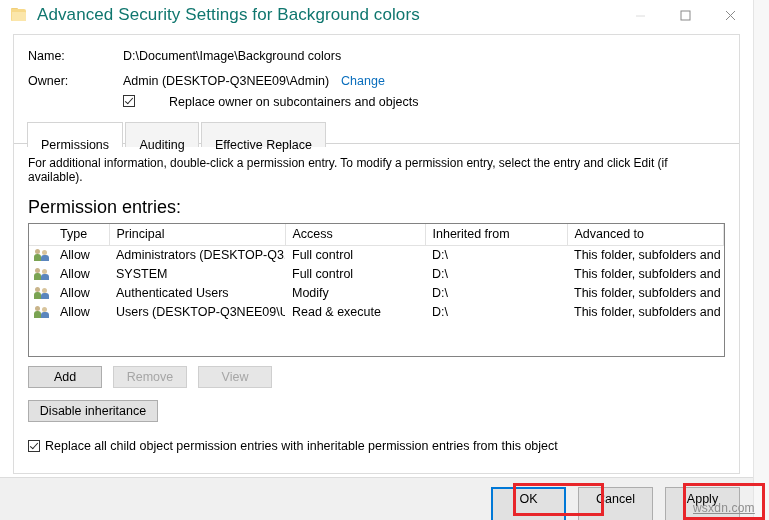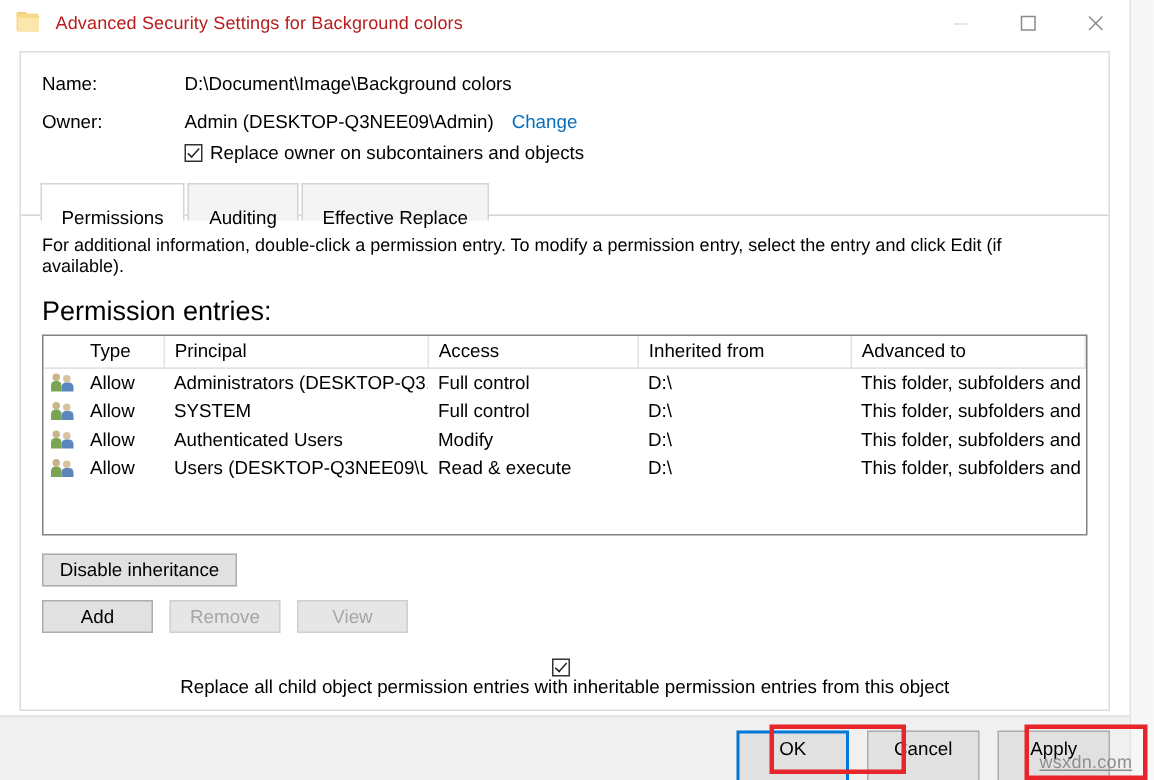--- a/index.html
+++ b/index.html
@@ -59,22 +59,22 @@
     border-radius: 1px 1px 0 0;
   }
   .title-folder-icon .f-front {
     position: absolute;
     left: 1px; top: 4px;
     width: 14px; height: 9px;
     background: #fbe6ab;
     border-radius: 0 1px 1px 1px;
   }
   .title-text {
-    font-size: 12px;
-    color: #b91c1c;
+    font-size: 17px;
+    color: #0f766e;
     letter-spacing: 0.1px;
     white-space: nowrap;
   }
   .win-buttons {
     position: absolute;
     right: 0;
     top: 0;
     display: flex;
     height: 30px;
   }
@@ -117,24 +117,24 @@
   .info-value {
     color: #000;
   }
   .link {
     color: #0a6ebd;
     margin-left: 12px;
     cursor: pointer;
   }
   .owner-check {
     display: flex;
-    align-items: center;
     margin-left: 95px;
     margin-top: -4px;
     font-size: 12.5px;
+    gap: 29px;
   }
 
   .cb {
     width: 12px;
     height: 12px;
     border: 1px solid #333;
     background: #fff;
     box-sizing: border-box;
     position: relative;
     flex: none;
@@ -294,21 +294,20 @@
     cursor: default;
   }
   .btn-wide { min-width: 130px; }
   .btn-row.second { margin-top: 12px; }
 
   .bottom-check {
     display: flex;
     align-items: center;
     margin-top: 17px;
     font-size: 12.5px;
-    flex-direction: column;
   }
 
   
   .footer {
     position: absolute;
     left: 0;
     top: 477px;
     width: 753px;
     height: 43px;
     background: #f0f0f0;
@@ -514,28 +513,28 @@
               <td>Allow</td>
               <td>Users (DESKTOP-Q3NEE09\Us...</td>
               <td>Read &amp; execute</td>
               <td>D:\</td>
               <td>This folder, subfolders and files</td>
             </tr>
           </tbody>
         </table>
       </div>
 
-      <div class="btn-row second">
-        <div class="btn btn-wide">Disable inheritance</div>
-      </div>
-
       <div class="btn-row">
         <div class="btn">Add</div>
         <div class="btn disabled">Remove</div>
         <div class="btn disabled">View</div>
+      </div>
+
+      <div class="btn-row second">
+        <div class="btn btn-wide">Disable inheritance</div>
       </div>
 
       <div class="bottom-check">
         <div class="cb checked"></div>
         <span>Replace all child object permission entries with inheritable permission entries from this object</span>
       </div>
     </div>
   </div>
 
   <div class="footer">

